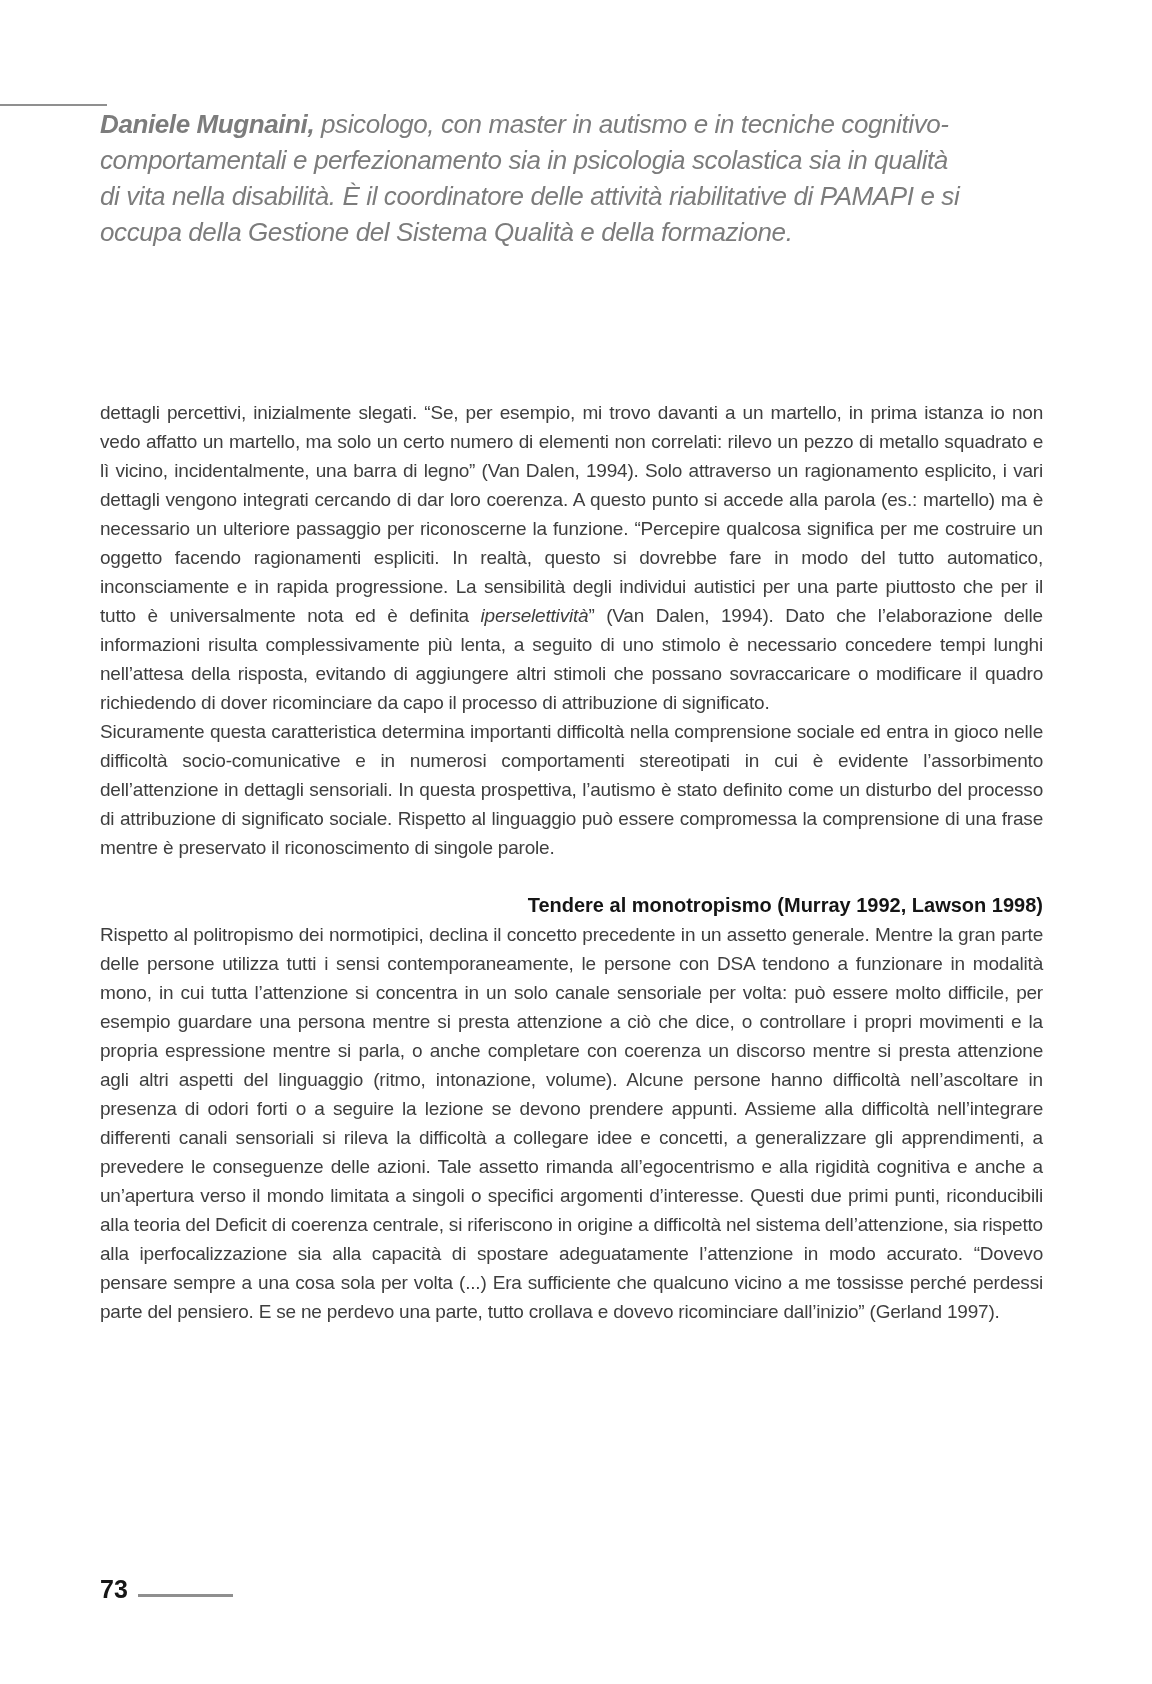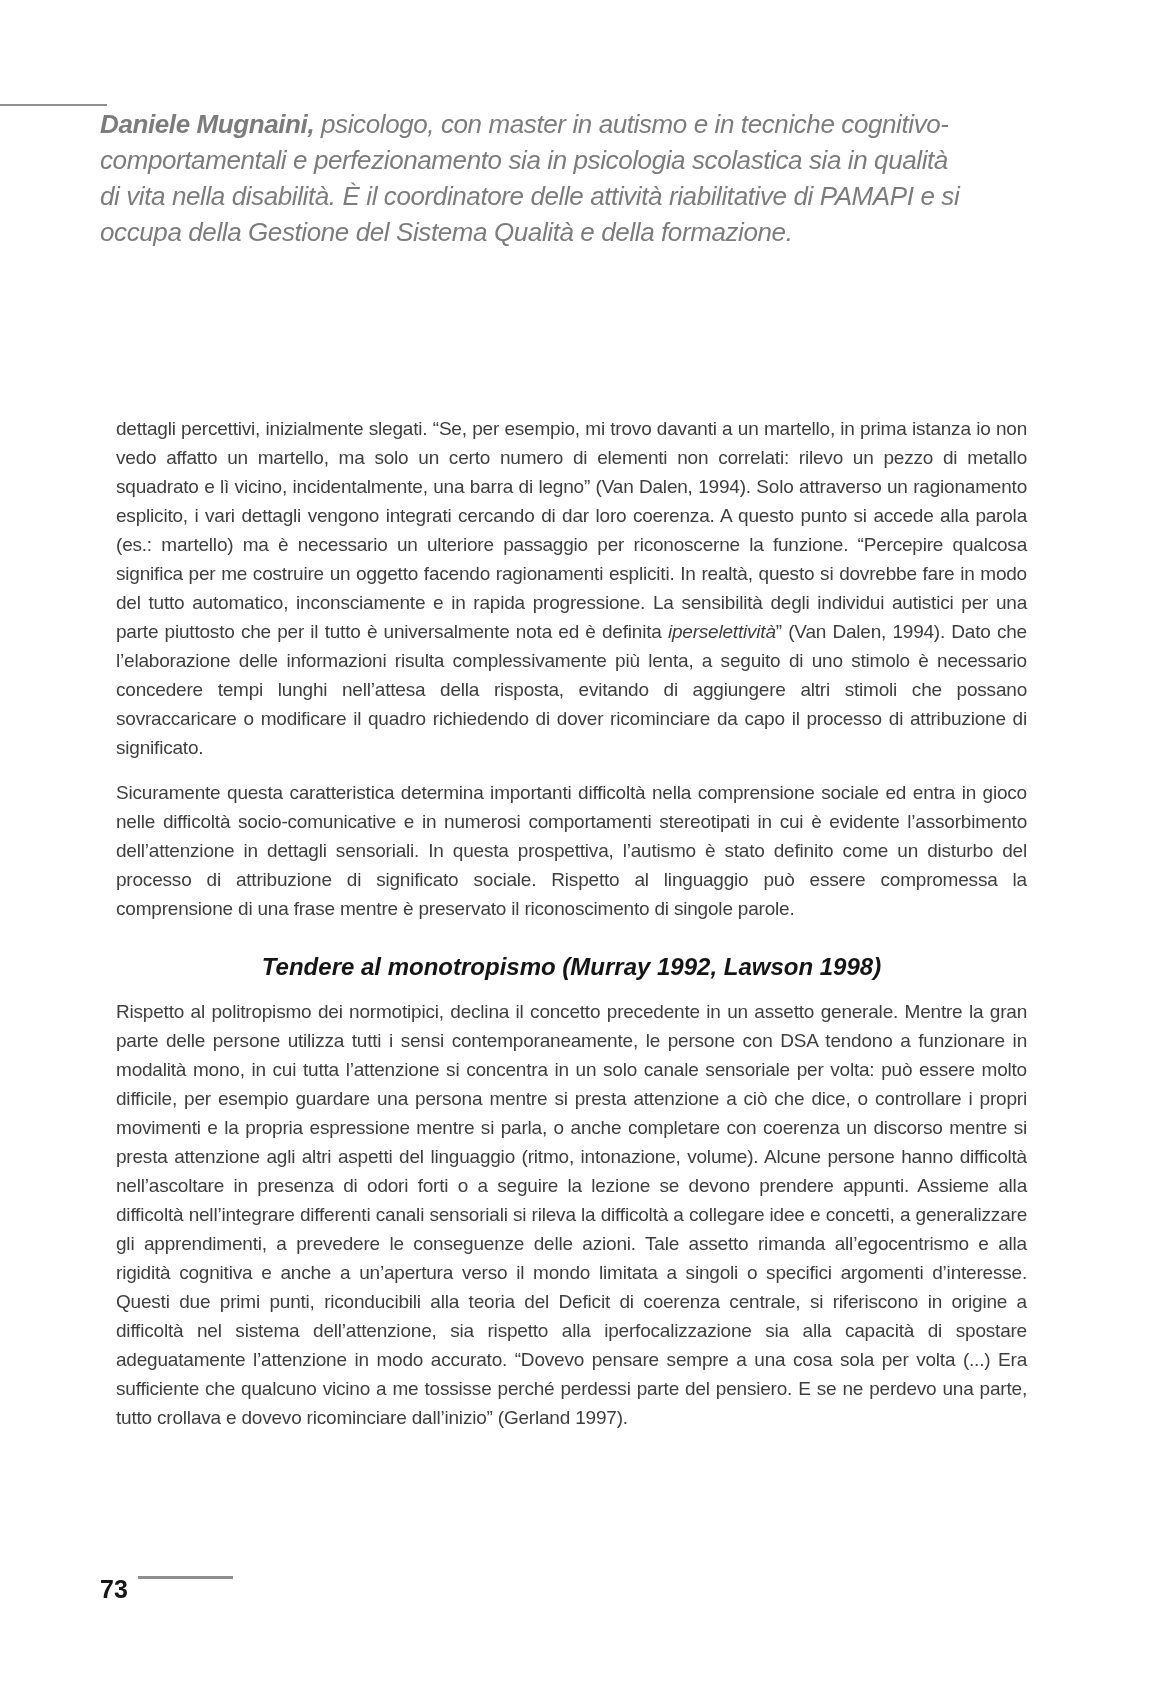--- a/index.html
+++ b/index.html
@@ -18,37 +18,37 @@
     position:absolute;left:100px;top:106px;width:860px;
     font-style:italic;color:#7c7c7c;
     font-size:26px;line-height:36px;letter-spacing:-0.4px;
   }
   .bio .bio-name{font-weight:bold;font-style:italic;}
   .content{
     position:absolute;left:100px;top:398px;width:943px;
     color:#3e3e3e;font-size:19px;line-height:29px;
     text-align:justify;letter-spacing:-0.2px;
   }
-  .content p{margin:16px;padding:0;}
+  .content p{margin:0;padding:0;}
   .content .em{font-style:italic;}
   .section-heading{
     margin:29px 0 0 0;padding:0;
-    font-size:24px;line-height:29px;
-    font-weight:bold;color:#151515;text-align:center;letter-spacing:0;font-style:italic;
+    font-size:20px;line-height:29px;
+    font-weight:bold;color:#151515;text-align:right;letter-spacing:0;
   }
   .footer{
     position:absolute;left:100px;top:1568px;width:1050px;height:34px;
     display:flex;align-items:flex-end;justify-content:space-between;
   }
   .footer-title{
     font-variant:small-caps;
     font-size:22px;line-height:26px;
     color:#3c3c3c;letter-spacing:7px;font-weight:400;
   }
-  .pageno-group{display:flex;gap:10px;}
+  .pageno-group{display:flex;align-items:flex-end;gap:10px;}
   .pageno{font-size:25px;line-height:26px;font-weight:bold;color:#161616;}
   .footer-rule{width:95px;height:3px;background:#8f8f8f;margin-bottom:5px;}
 </style>
 </head>
 <body>
 
 <div class="page">
 
   <div class="top-rule"></div>
 

